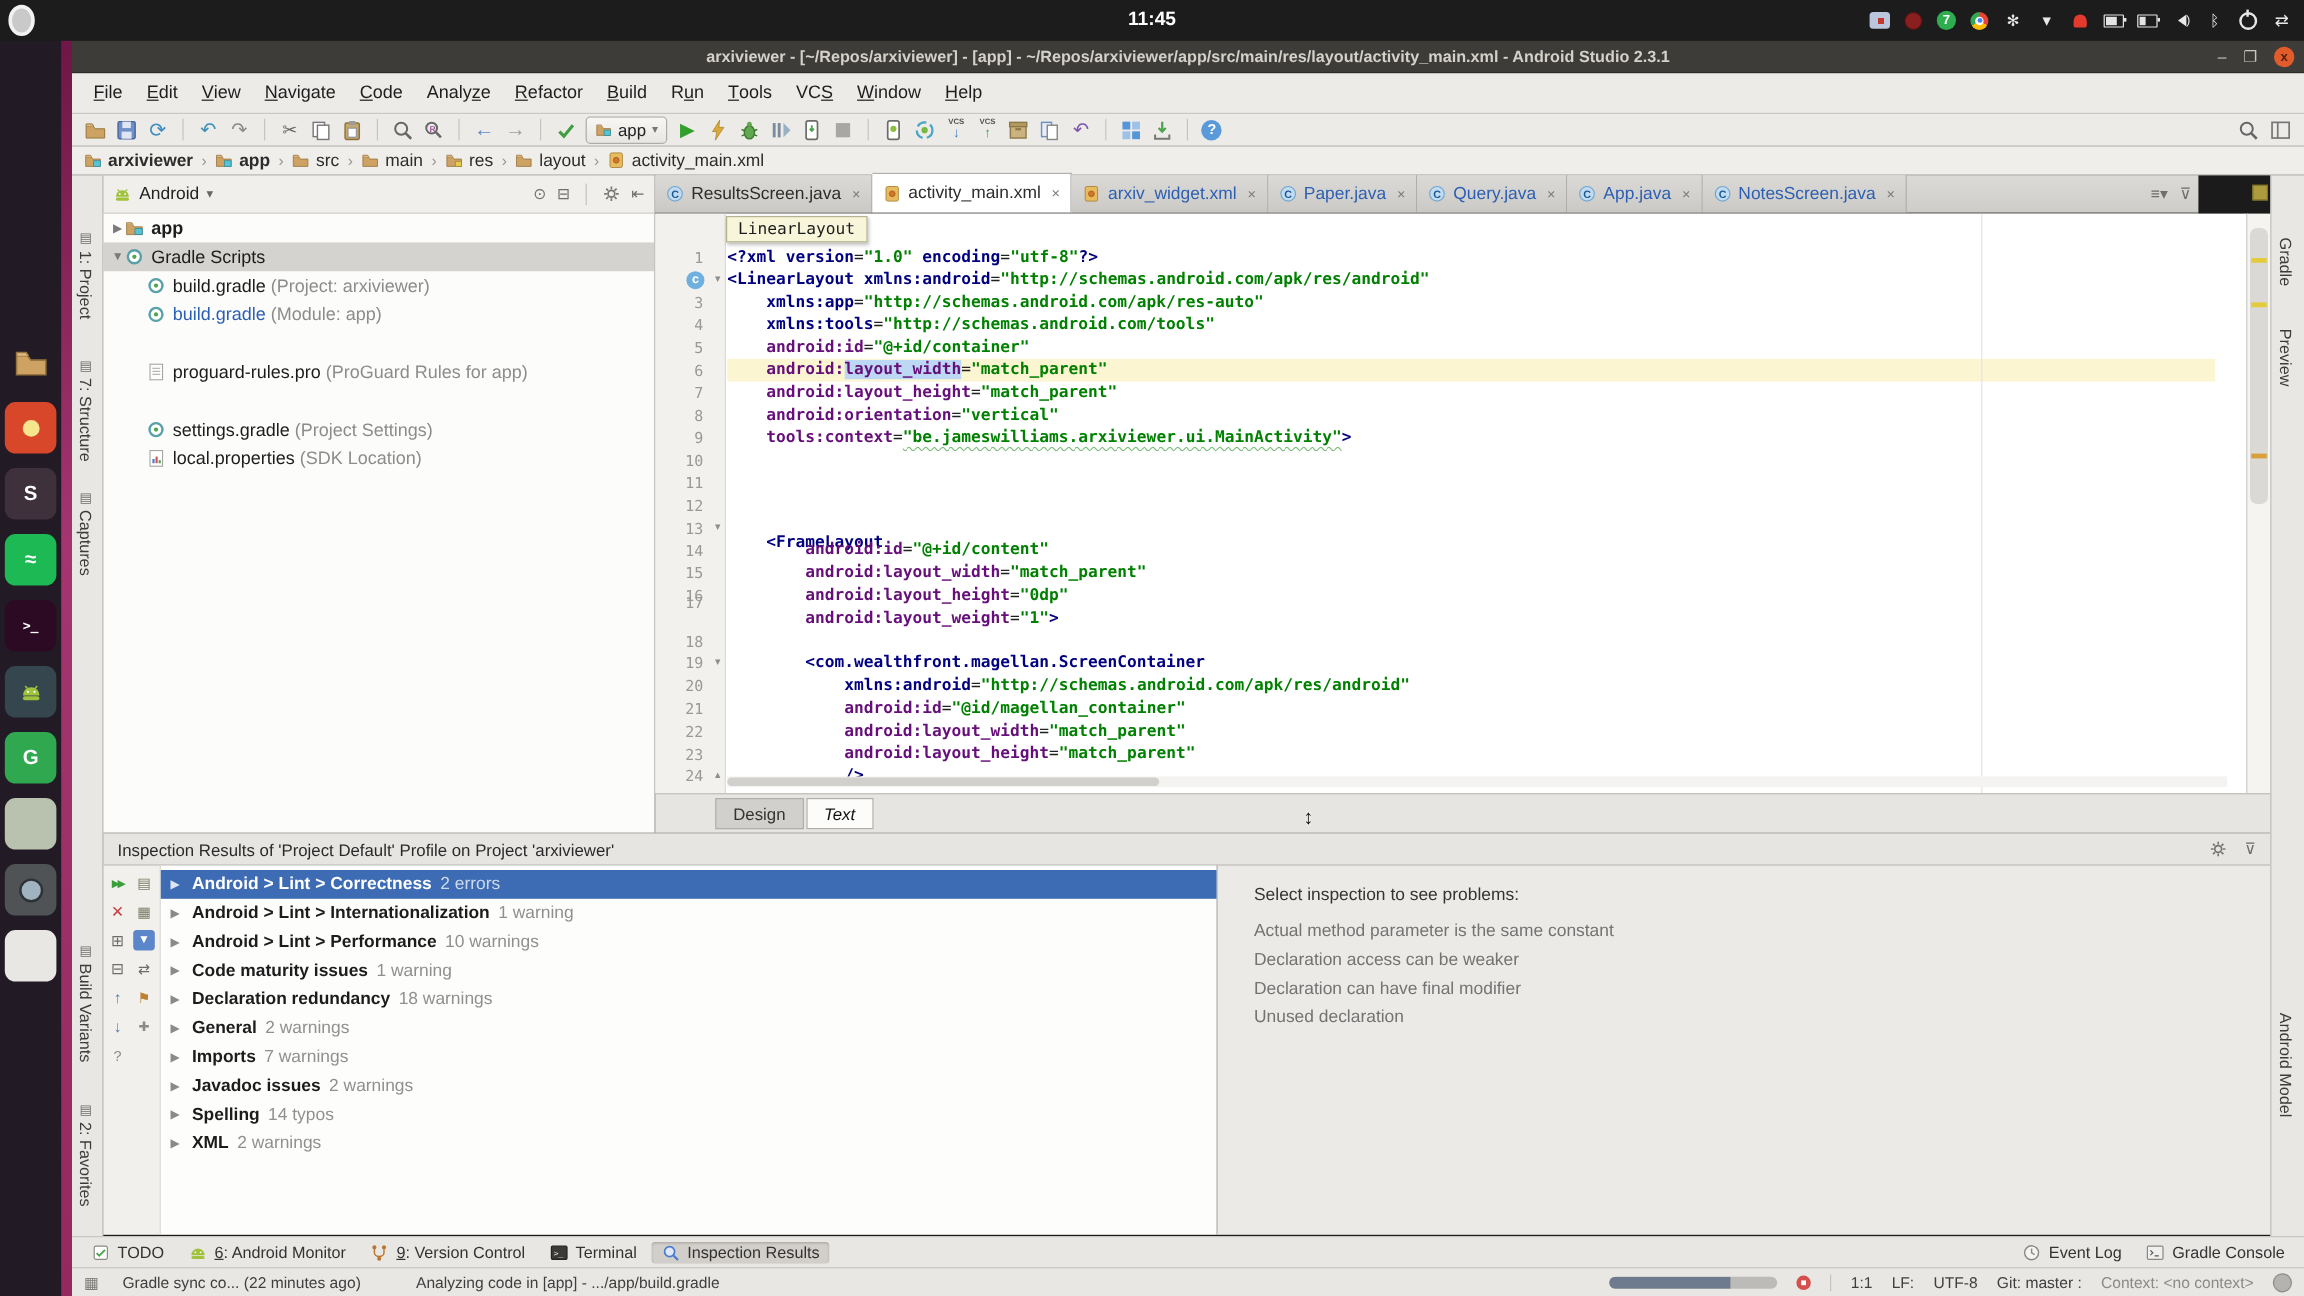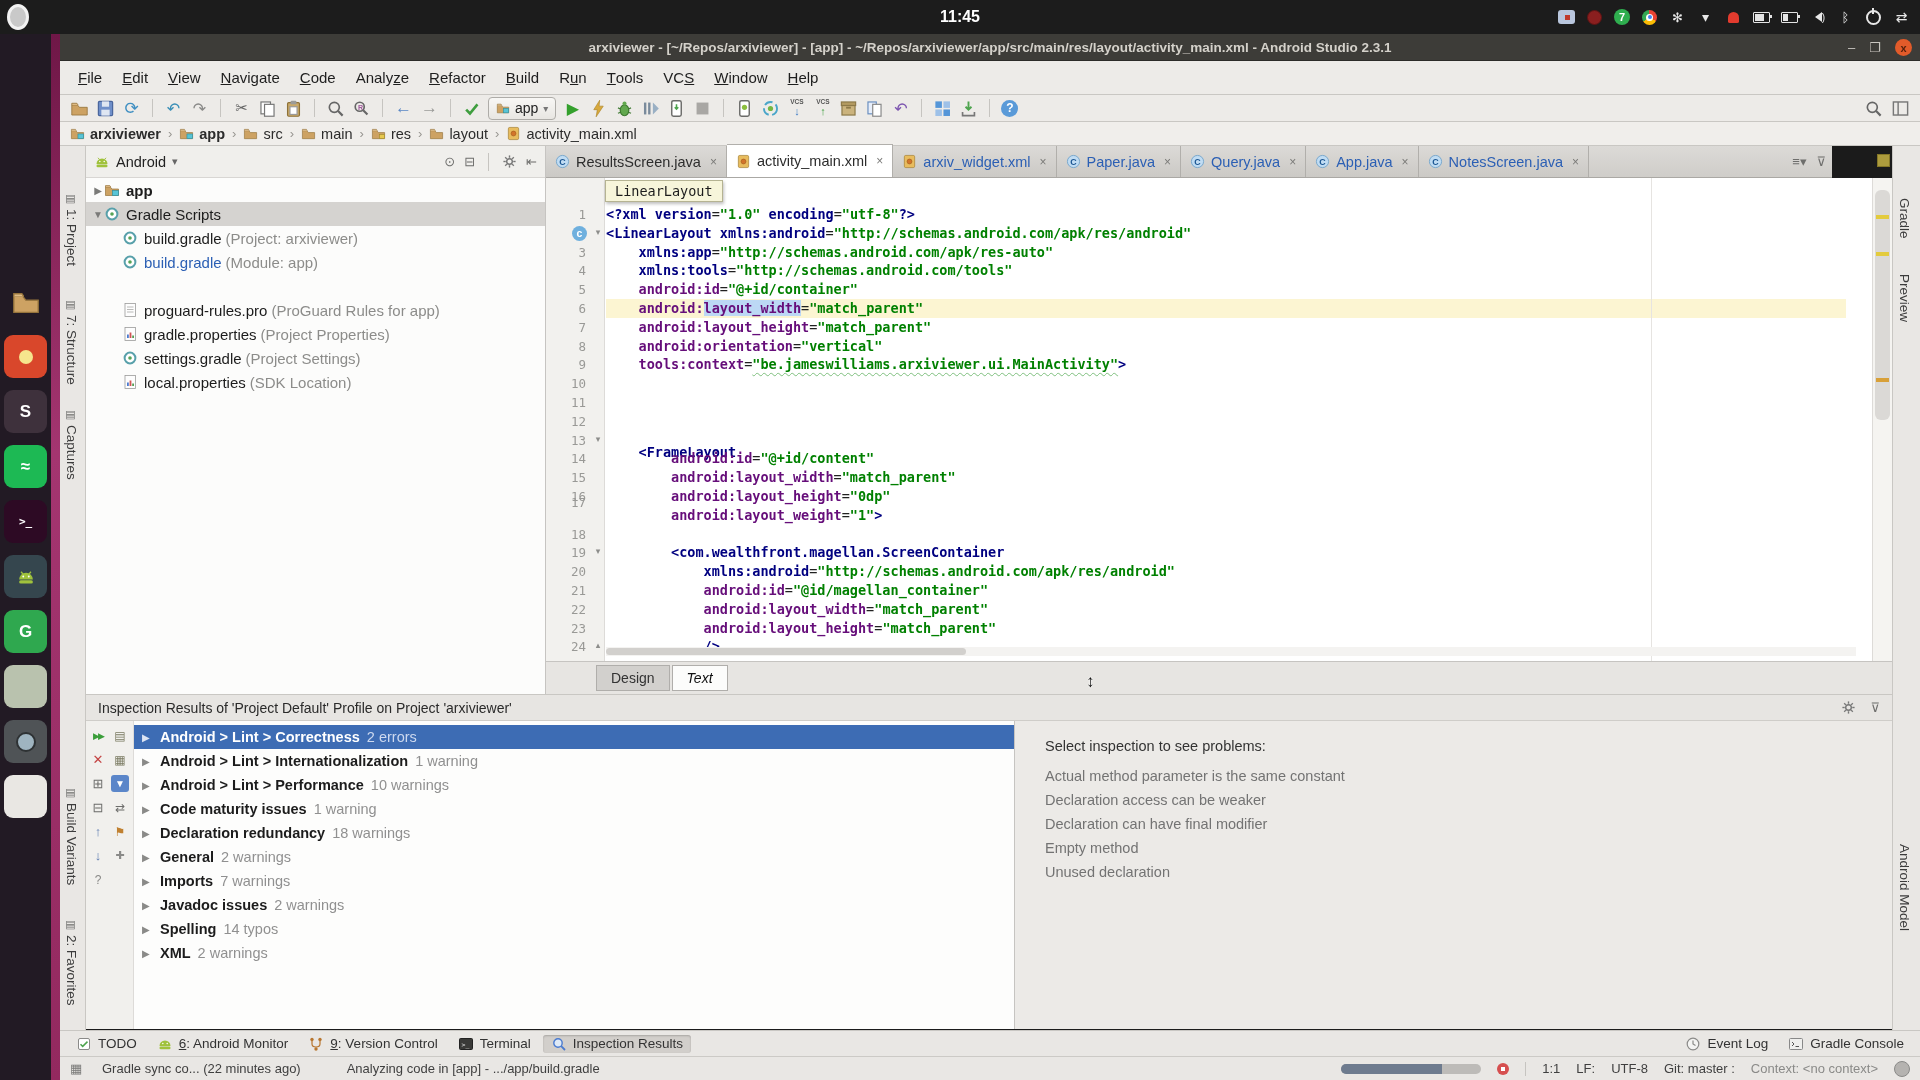--- a/index.html
+++ b/index.html
@@ -603,31 +603,20 @@
         <span class="cicon16 ticn" style="width: 16px; height: 16px;"><svg viewBox="0 0 16 16" width="100%" height="100%">
             <rect x="3" y="1.5" width="10.5" height="13" fill="#fdfdfd" stroke="#9b9b99" stroke-width=".8"></rect>
             <g stroke="#b9b9b7">
               <line x1="5" y1="5" x2="11.5" y2="5"></line>
               <line x1="5" y1="7.5" x2="11.5" y2="7.5"></line>
               <line x1="5" y1="10" x2="11.5" y2="10"></line>
             </g>
           </svg></span>
         <span>proguard-rules.pro</span>
         <span class="suffix"> (ProGuard Rules for app)</span>
-      </div>
-      <div class="trow" style="top: 144px; padding-left: 18px;">
-        <span class="arrow"></span>
-        <span class="cicon16 ticn" style="width: 16px; height: 16px;"><svg viewBox="0 0 16 16" width="100%" height="100%">
-            <rect x="3" y="1.5" width="10.5" height="13" fill="#fdfdfd" stroke="#9b9b99" stroke-width=".8"></rect>
-            <rect x="5" y="8.5" width="1.8" height="3.5" fill="#4a7bd0"></rect>
-            <rect x="7.6" y="6.5" width="1.8" height="5.5" fill="#d05454"></rect>
-            <rect x="10.2" y="9.5" width="1.8" height="2.5" fill="#54a054"></rect>
-          </svg></span>
-        <span>gradle.properties</span>
-        <span class="suffix"> (Project Properties)</span>
       </div>
       <div class="trow" style="top: 168px; padding-left: 18px;">
         <span class="arrow"></span>
         <span class="cicon16 ticn" style="width: 16px; height: 16px;"><svg viewBox="0 0 16 16" width="100%" height="100%">
             <circle cx="8" cy="8" r="5.4" fill="#fff" stroke="#58a0aa" stroke-width="2"></circle>
             <circle cx="8" cy="8" r="1.8" fill="#56a356"></circle>
           </svg></span>
         <span>settings.gradle</span>
         <span class="suffix"> (Project Settings)</span>
       </div>
@@ -877,21 +866,20 @@
         <span class="ilabel">XML</span>
         <span class="icount">2 warnings</span>
       </div>
     </div>
   <div class="abs" id="insp-detail">
     <div id="detail-heading">Select inspection to see problems:</div>
     <div id="detail-links">
         <div class="dlink">Actual method parameter is the same constant</div>
         <div class="dlink">Declaration access can be weaker</div>
         <div class="dlink">Declaration can have final modifier</div>
-        <div class="dlink">Empty method</div>
         <div class="dlink">Unused declaration</div>
       </div>
   </div>
 
   <div class="abs" id="twbar">
       <div class="twitem">
         <span class="twicon"><svg viewBox="0 0 16 16" width="100%" height="100%">
             <rect x="2.5" y="2.5" width="11" height="11" rx="1.5" fill="#fff" stroke="#8a8a88"></rect>
             <path d="M4.5 8.2l2.2 2.2 4.8-4.8" stroke="#4ea44e" stroke-width="1.5" fill="none"></path>
           </svg></span>

